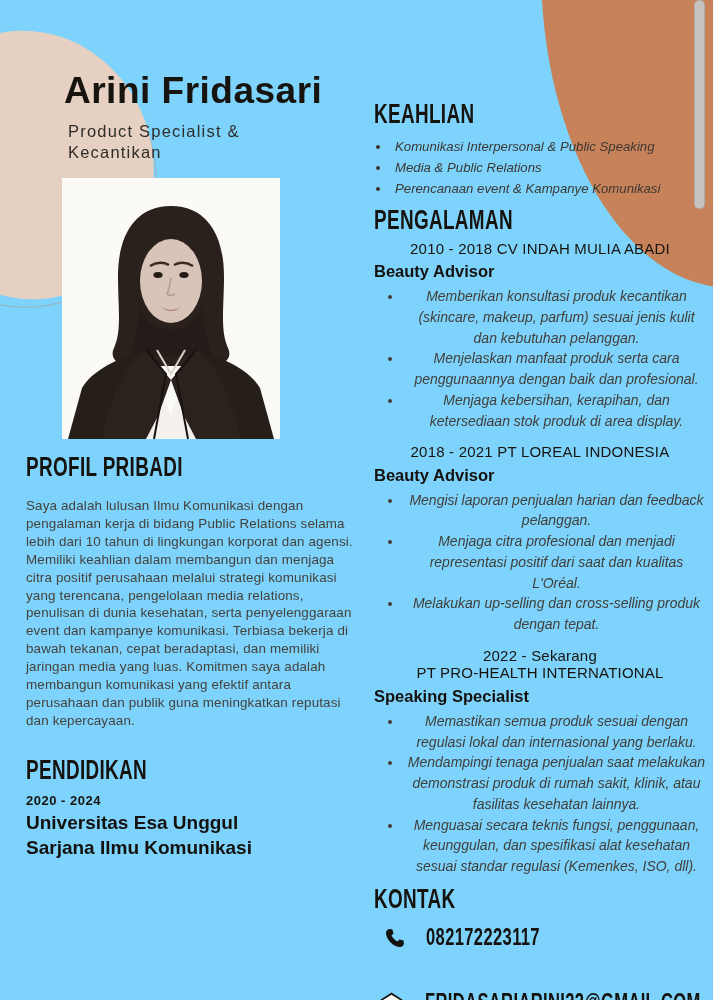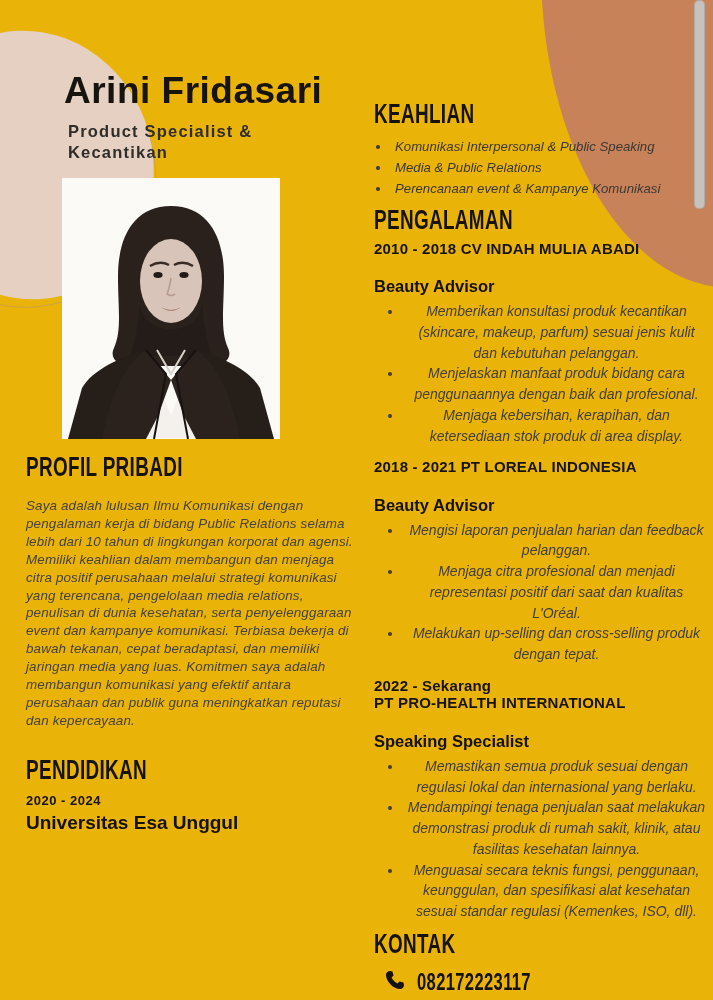--- a/index.html
+++ b/index.html
@@ -42,39 +42,38 @@
   .left-col{position:absolute;left:26px;top:0;width:334px;}
   .right-col{position:absolute;left:374px;top:0;width:332px;}
 
   .name{
     margin:70px 0 0 38px;
     font-size:37px;font-weight:800;letter-spacing:0.5px;
     color:#17140f;line-height:1.15;white-space:nowrap;
   }
   .subtitle{
     margin:8px 0 0 42px;
-    font-size:16.5px;font-weight:700;letter-spacing:1.2px;
+    font-size:16.5px;font-weight:400;letter-spacing:1.2px;
     color:#2f2d2a;line-height:1.32;
   }
   .subtitle span{display:block;}
   .photo{
     margin:14px 0 0 36px;display:block;
   }
   .hd{
     font-size:27px;font-weight:800;color:#16130f;
     letter-spacing:0.5px;white-space:nowrap;
     transform:scaleX(0.70);transform-origin:0 50%;
     line-height:1.1;
   }
   .profil-hd{margin-top:14px;}
   .profil-body{
     margin-top:14px;
     font-size:13.4px;line-height:1.34;color:#45423d;
     letter-spacing:0.15px;
-    font-style:italic;
   }
   .pendidikan-hd{margin-top:26px;}
   .edu-period{margin-top:7px;font-size:13px;font-weight:700;color:#17140f;letter-spacing:0.5px;}
   .edu-school{margin-top:3px;font-size:19px;font-weight:800;color:#14110e;line-height:1.3;}
   .edu-degree{font-size:19px;font-weight:800;color:#14110e;line-height:1.3;}
 
   .keahlian-hd{margin-top:100px;}
   ul.bullets{
     margin:6px 0 0 0;padding:0 0 0 17px;
     list-style:disc;
@@ -82,42 +81,42 @@
   ul.bullets li{
     padding-left:4px;margin:0;
     color:#413e39;
     font-style:italic;
   }
   ul.skills li{font-size:13.2px;line-height:1.6;color:#3b3833;}
   .pengalaman-hd{margin-top:7px;}
   .job{margin-top:4px;}
   .job + .job{margin-top:12px;}
   .job-header{
-    font-size:15px;font-weight:700;color:#17140f;line-height:1.18;letter-spacing:0.2px;
+    font-size:15px;font-weight:400;color:#17140f;line-height:1.18;letter-spacing:0.2px;text-align:center;
   }
   .job-role{
-    margin-top:20px;font-size:16.5px;font-weight:800;color:#14110e;line-height:1.2;
+    margin-top:5px;font-size:16.5px;font-weight:800;color:#14110e;line-height:1.2;
   }
   .job ul.bullets{margin-top:4px;margin-left:12px;}
   .job ul.bullets li{font-size:14px;line-height:1.48;text-align:center;}
   .kontak-hd{margin-top:8px;}
   .contact-row{
-    display:flex;align-items:flex-start;gap:11px;margin:10px 0 0 10px;
+    display:flex;align-items:center;gap:20px;margin:10px 0 0 10px;
   }
   .contact-row.email{margin-top:38px;margin-left:4px;}
   .contact-text{
     font-size:23px;font-weight:800;color:#14110e;letter-spacing:0.5px;
     transform:scaleX(0.72);transform-origin:0 50%;white-space:nowrap;
   }
   .icon{flex:0 0 auto;display:block;}
 </style>
 </head>
 <body>
 
-<div class="page" style="background: #eab308;">
+<div class="page" style="background: #7dd3fc;">
 
   <div class="blob-terracotta" id="blobT" style="background: rgb(200, 130, 90);"></div>
   <div class="blob-blush-outline"></div>
   <div class="blob-blush" id="blobB" style="background: rgb(229, 208, 194);"></div>
 
   <div class="left-col">
     <h1 class="name">Arini Fridasari</h1>
     <div class="subtitle">
       <span>Product Specialist &amp;</span>
       <span>Kecantikan</span>
@@ -152,38 +151,39 @@
       <path d="M84,172 L104,196 L92,261" stroke="#171110" stroke-width="2" fill="none"></path>
       <path d="M134,172 L114,196 L126,261" stroke="#171110" stroke-width="2" fill="none"></path>
     </svg>
 
     <div class="hd profil-hd">PROFIL PRIBADI</div>
     <p class="profil-body">Saya adalah lulusan Ilmu Komunikasi dengan pengalaman kerja di bidang Public Relations selama lebih dari 10 tahun di lingkungan korporat dan agensi. Memiliki keahlian dalam membangun dan menjaga citra positif perusahaan melalui strategi komunikasi yang terencana, pengelolaan media relations, penulisan di dunia kesehatan, serta penyelenggaraan event dan kampanye komunikasi. Terbiasa bekerja di bawah tekanan, cepat beradaptasi, dan memiliki jaringan media yang luas. Komitmen saya adalah membangun komunikasi yang efektif antara perusahaan dan publik guna meningkatkan reputasi dan kepercayaan.</p>
 
     <div class="hd pendidikan-hd">PENDIDIKAN</div>
     <div class="edu-period">2020 - 2024</div>
     <div class="edu-school">Universitas Esa Unggul</div>
+    <div class="edu-degree">Sarjana Ilmu Komunikasi</div>
   </div>
 
   <div class="right-col">
     <div class="hd keahlian-hd">KEAHLIAN</div>
     <ul class="bullets skills">
       <li><span>Komunikasi Interpersonal &amp; Public Speaking</span></li>
       <li><span>Media &amp; Public Relations</span></li>
       <li><span>Perencanaan event &amp; Kampanye Komunikasi</span></li>
     </ul>
 
     <div class="hd pengalaman-hd">PENGALAMAN</div>
 
     <div class="job">
       <div class="job-header">2010 - 2018 CV INDAH MULIA ABADI</div>
       <div class="job-role">Beauty Advisor</div>
       <ul class="bullets">
         <li><span>Memberikan konsultasi produk kecantikan (skincare, makeup, parfum) sesuai jenis kulit dan kebutuhan pelanggan.</span></li>
-        <li><span>Menjelaskan manfaat produk bidang cara penggunaannya dengan baik dan profesional.</span></li>
+        <li><span>Menjelaskan manfaat produk serta cara penggunaannya dengan baik dan profesional.</span></li>
         <li><span>Menjaga kebersihan, kerapihan, dan ketersediaan stok produk di area display.</span></li>
       </ul>
     </div>
 
     <div class="job">
       <div class="job-header">2018 - 2021 PT LOREAL INDONESIA</div>
       <div class="job-role">Beauty Advisor</div>
       <ul class="bullets">
         <li><span>Mengisi laporan penjualan harian dan feedback pelanggan.</span></li>
         <li><span>Menjaga citra profesional dan menjadi representasi positif dari saat dan kualitas L'Oréal.</span></li>

